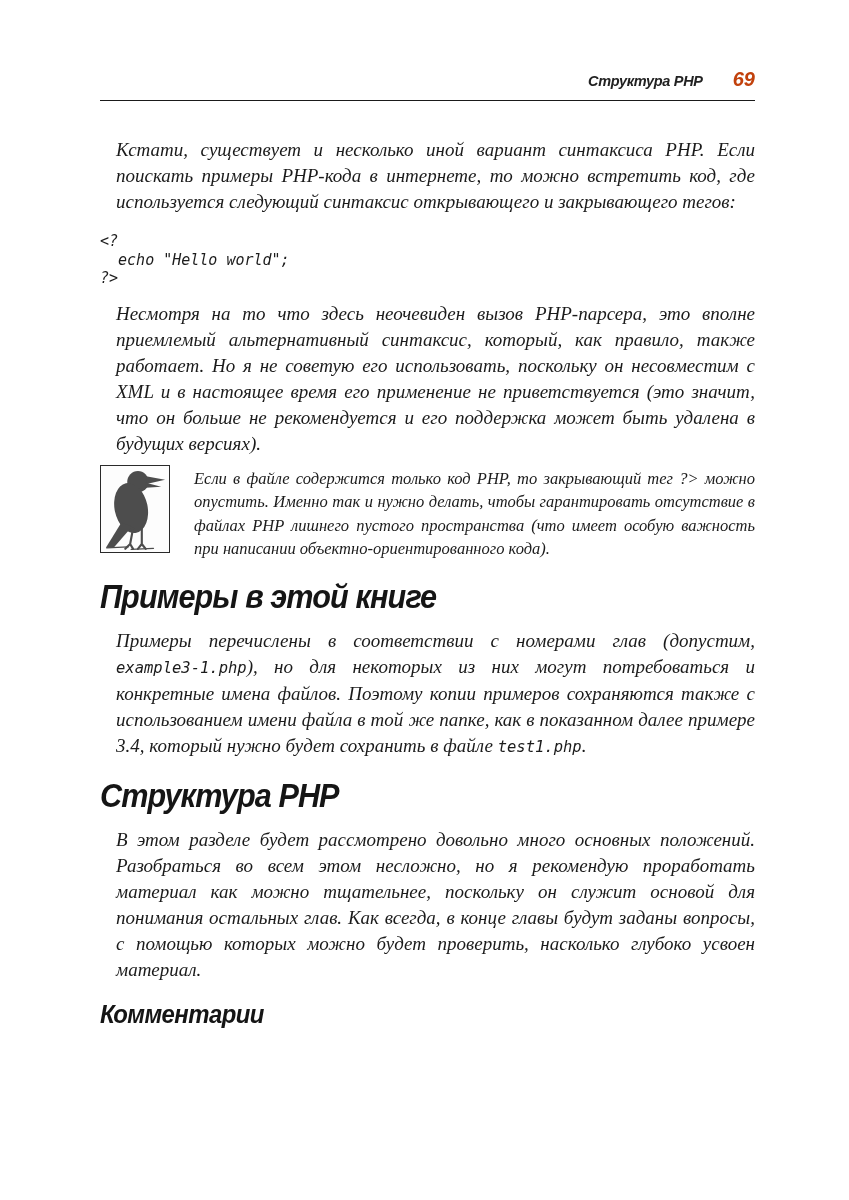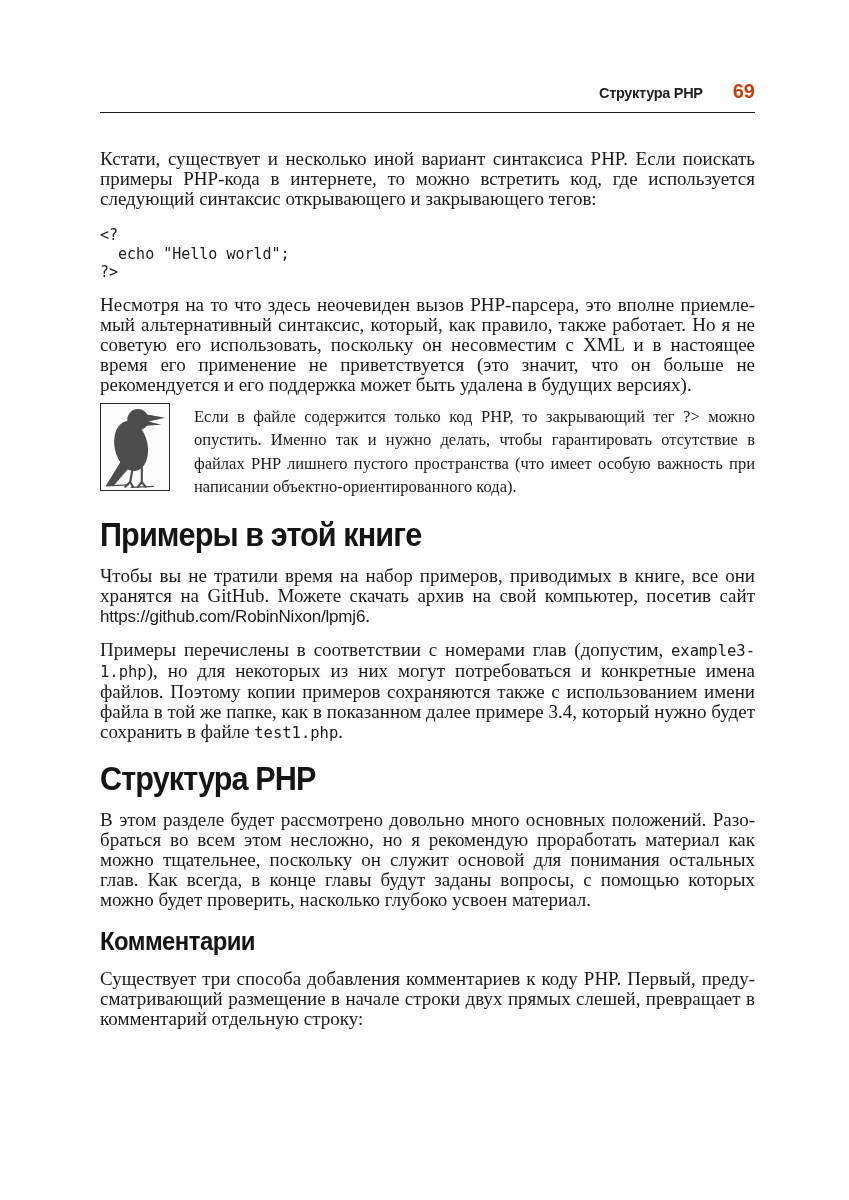--- a/index.html
+++ b/index.html
@@ -8,22 +8,23 @@
     width: 849px;
     height: 1200px;
     margin: 0 auto;
     background: #ffffff;
     color: #1b1b1b;
     overflow: hidden;
   }
   .content {
     position: absolute;
     left: 100px;
-    top: 16px;
+    top: 4px;
     width: 655px;
+    font-style: italic;
   }
   
   .running-head {
     display: flex;
     justify-content: flex-end;
     align-items: baseline;
     gap: 30px;
     padding-top: 64px;
     font-family: "Liberation Sans", sans-serif;
   }
@@ -40,24 +41,24 @@
   }
   .head-rule {
     border: none;
     border-top: 1.6px solid #1a1a1a;
     margin: 9px 0 0 0;
   }
   
   p.body {
     font-family: "Liberation Serif", serif;
     font-size: 19px;
-    line-height: 20px;
+    line-height: 26px;
     text-align: justify;
     text-align-last: left;
-    margin: 13px 0 0 0;
+    margin: 13px 0 0 16px;
   }
   p.first { margin-top: 36px; }
   
   pre.code {
     font-family: "DejaVu Sans Mono", monospace;
     font-size: 15px;
     line-height: 18.5px;
     margin: 17px 0 0 0;
     white-space: pre;
     color: #1c1c1c;
@@ -159,27 +160,25 @@
             <path d="M6 84 L28 83"></path>
             <path d="M31 85.5 L54 84.5"></path>
           </g>
         </svg>
       </div>
       <p class="note-text">Если в файле содержится только код PHP, то закрывающий тег ?&gt; можно опустить. Именно так и нужно делать, чтобы гарантировать отсутствие в файлах PHP лишнего пустого пространства (что имеет особую важность при написании объектно-ориентированного кода).</p>
     </div>
 
     <h1 class="section">Примеры в этой книге</h1>
 
-    <p class="body"><span>Чтобы вы не тратили время на набор примеров, приводимых в книге, все они хранятся на GitHub. Можете скачать архив на свой компьютер, посетив сайт </span><span class="url">https://github.com/RobinNixon/lpmj6</span><span>.</span></p>
 
     <p class="body"><span>Примеры перечислены в соответствии с номерами глав (допустим, </span><code class="inline">example3-1.php</code><span>), но для некоторых из них могут потребоваться и конкретные имена файлов. Поэтому копии примеров сохраняются также с использованием имени файла в той же папке, как в показанном далее примере 3.4, который нужно будет со­хранить в файле </span><code class="inline">test1.php</code><span>.</span></p>
 
     <h1 class="section">Структура PHP</h1>
 
     <p class="body">В этом разделе будет рассмотрено довольно много основных положений. Разо­браться во всем этом несложно, но я рекомендую проработать материал как можно тщательнее, поскольку он служит основой для понимания остальных глав. Как всегда, в конце главы будут заданы вопросы, с помощью которых можно будет проверить, насколько глубоко усвоен материал.</p>
 
     <h2 class="subsection">Комментарии</h2>
 
-    <p class="body">Существует три способа добавления комментариев к коду PHP. Первый, преду­сматривающий размещение в начале строки двух прямых слешей, превращает в комментарий отдельную строку:</p>
 
 
   </div>
 </div>
 
 </body></html>

